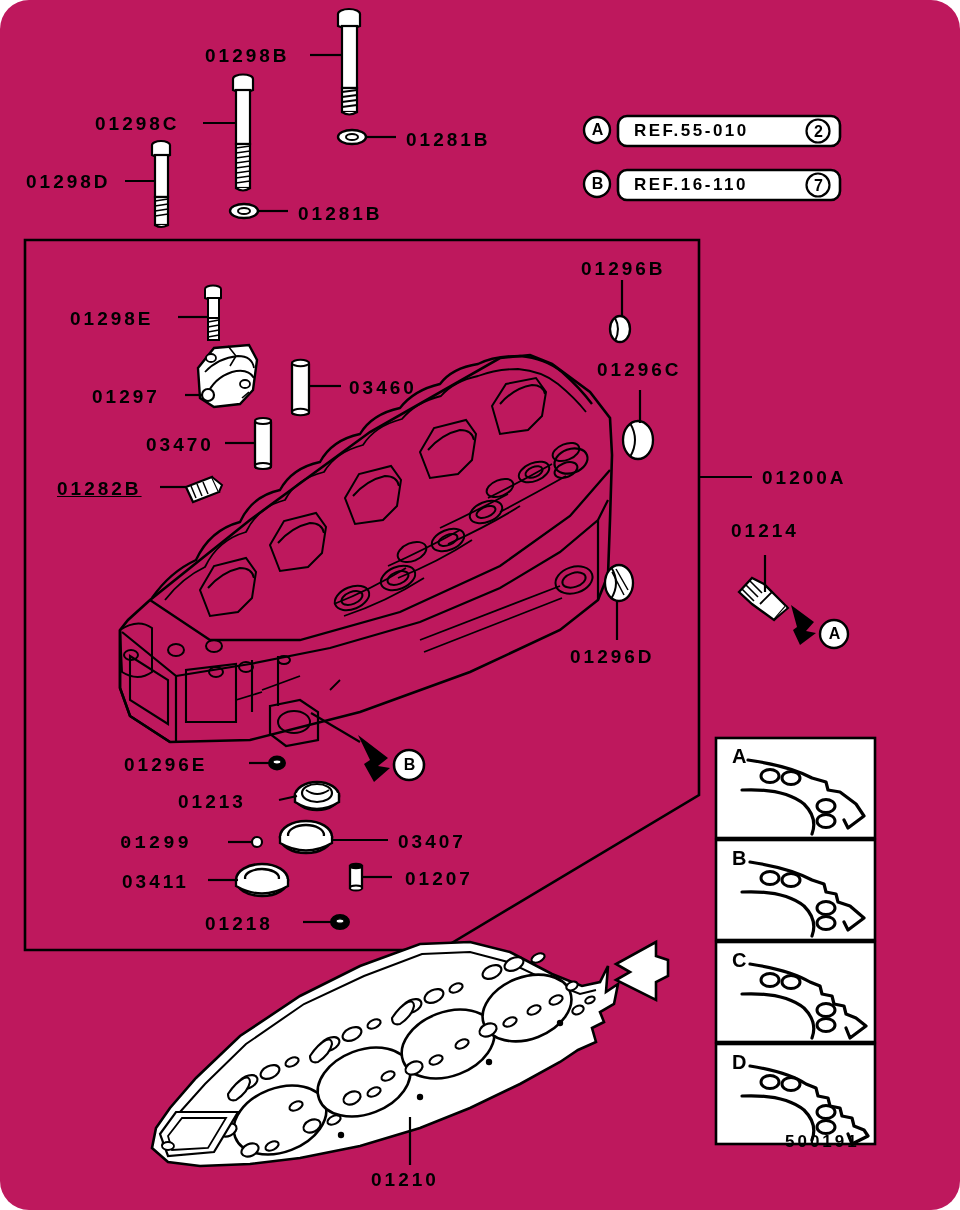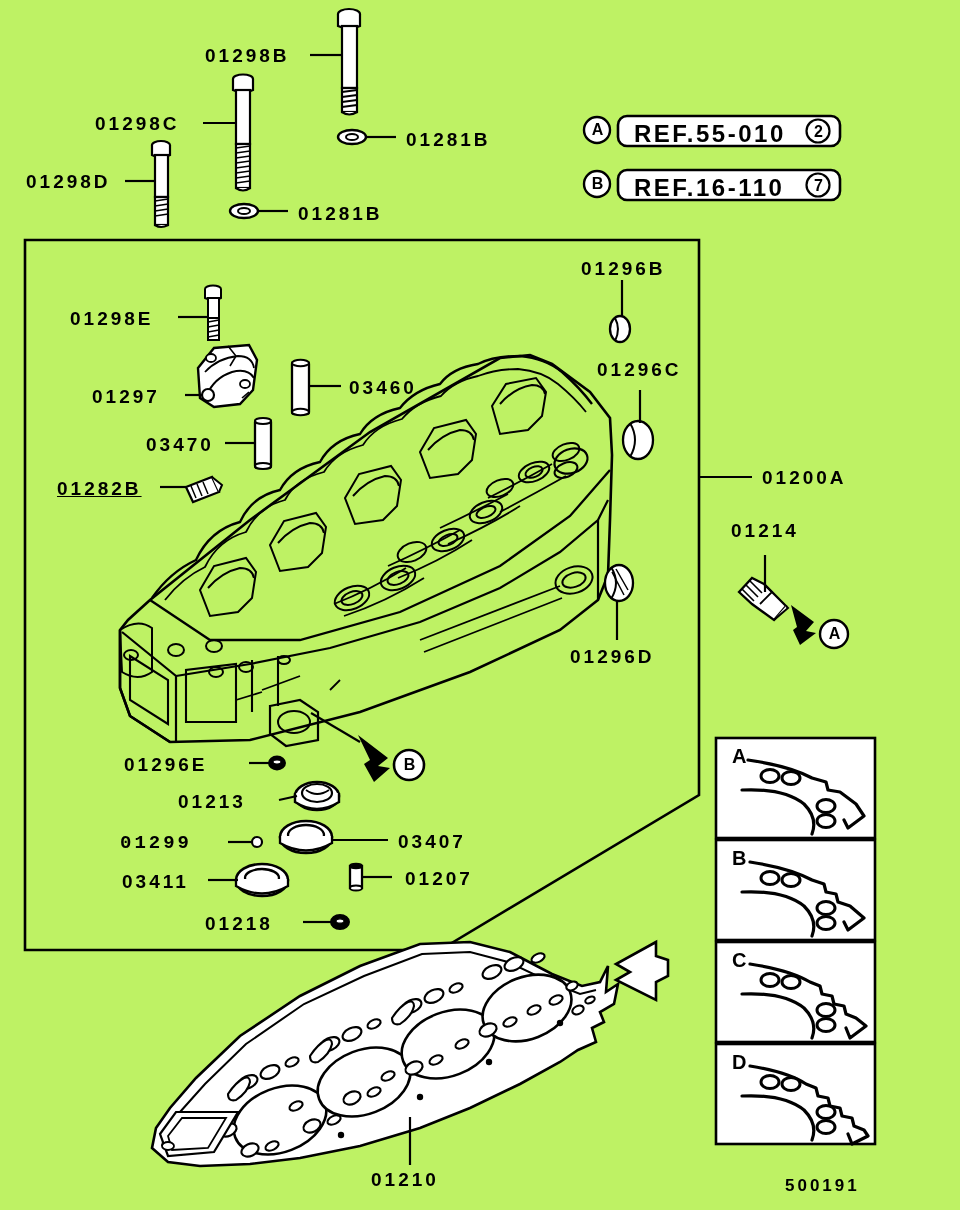--- a/index.html
+++ b/index.html
@@ -8,22 +8,23 @@
     padding: 0;
     background: #ffffff;
   }
   body {
     font-family: "Liberation Sans", sans-serif;
   }
   #page {
     position: relative;
     width: 960px;
     height: 1210px;
-    background: #bef264;
+    background: #be185d;
     overflow: hidden;
+    border-radius: 29px;
   }
   svg.layer {
     position: absolute;
     top: 0;
     left: 0;
     width: 960px;
     height: 1210px;
   }
   .pn {
     position: absolute;
@@ -31,21 +32,21 @@
     font-size: 19px;
     font-weight: bold;
     letter-spacing: 3px;
     color: #000000;
     white-space: nowrap;
     line-height: 1;
   }
   .refbox-text {
     position: absolute;
     font-family: "Liberation Sans", sans-serif;
-    font-size: 24px;
+    font-size: 17px;
     font-weight: bold;
     letter-spacing: 2.5px;
     color: #000;
     white-space: nowrap;
     line-height: 1;
   }
   .circ-letter {
     position: absolute;
     font-family: "Liberation Sans", sans-serif;
     font-size: 16px;
@@ -521,15 +522,15 @@
   <div class="pn" style="left:405px; top:869px;">01207</div>
   <div class="pn" style="left:205px; top:914px;">01218</div>
 
   <div class="pn" style="left:371px; top:1170px;">01210</div>
 
   <div class="panel-letter" style="left:732px; top:746px;">A</div>
   <div class="panel-letter" style="left:732px; top:848px;">B</div>
   <div class="panel-letter" style="left:732px; top:950px;">C</div>
   <div class="panel-letter" style="left:732px; top:1052px;">D</div>
 
-  <div class="drawing-no" style="left:785px; top:1176px;">500191</div>
+  <div class="drawing-no" style="left:785px; top:1132px;">500191</div>
 
 </div>
 
 </body></html>

